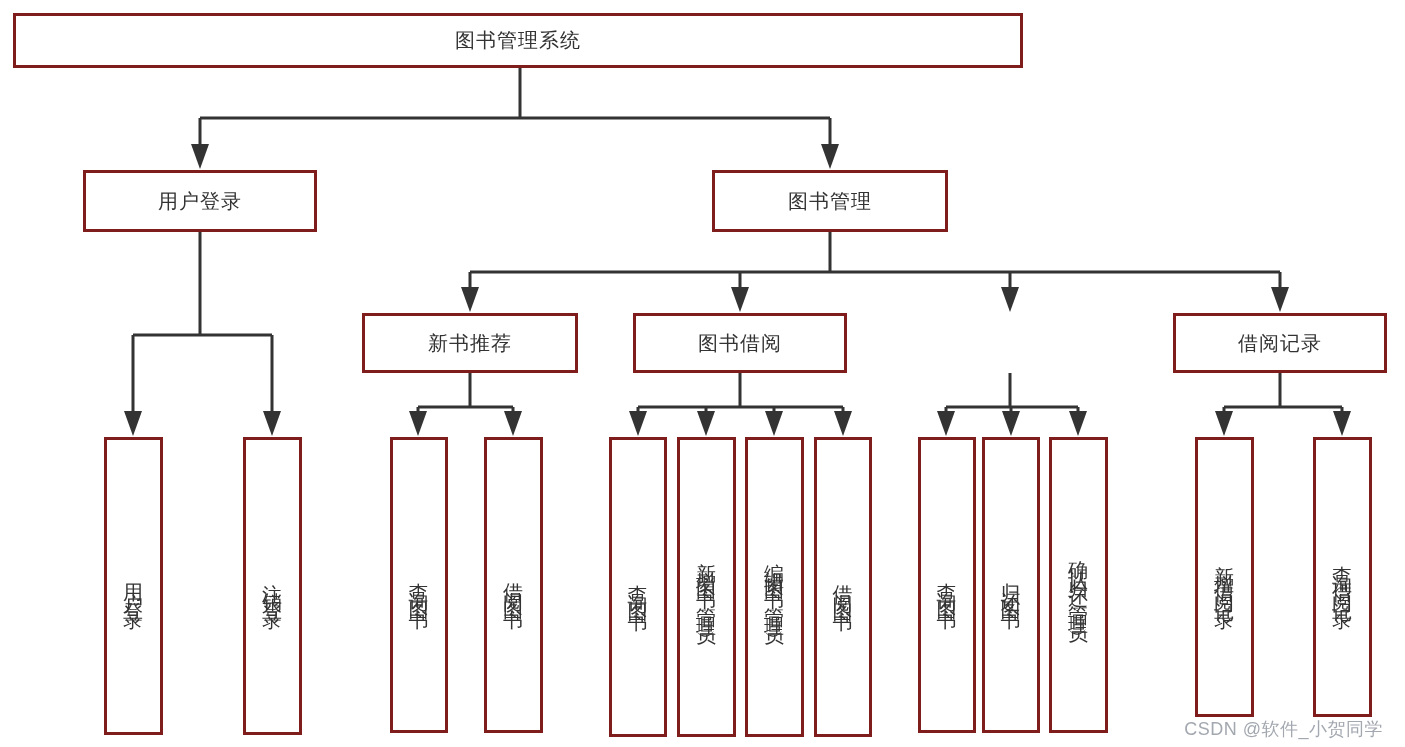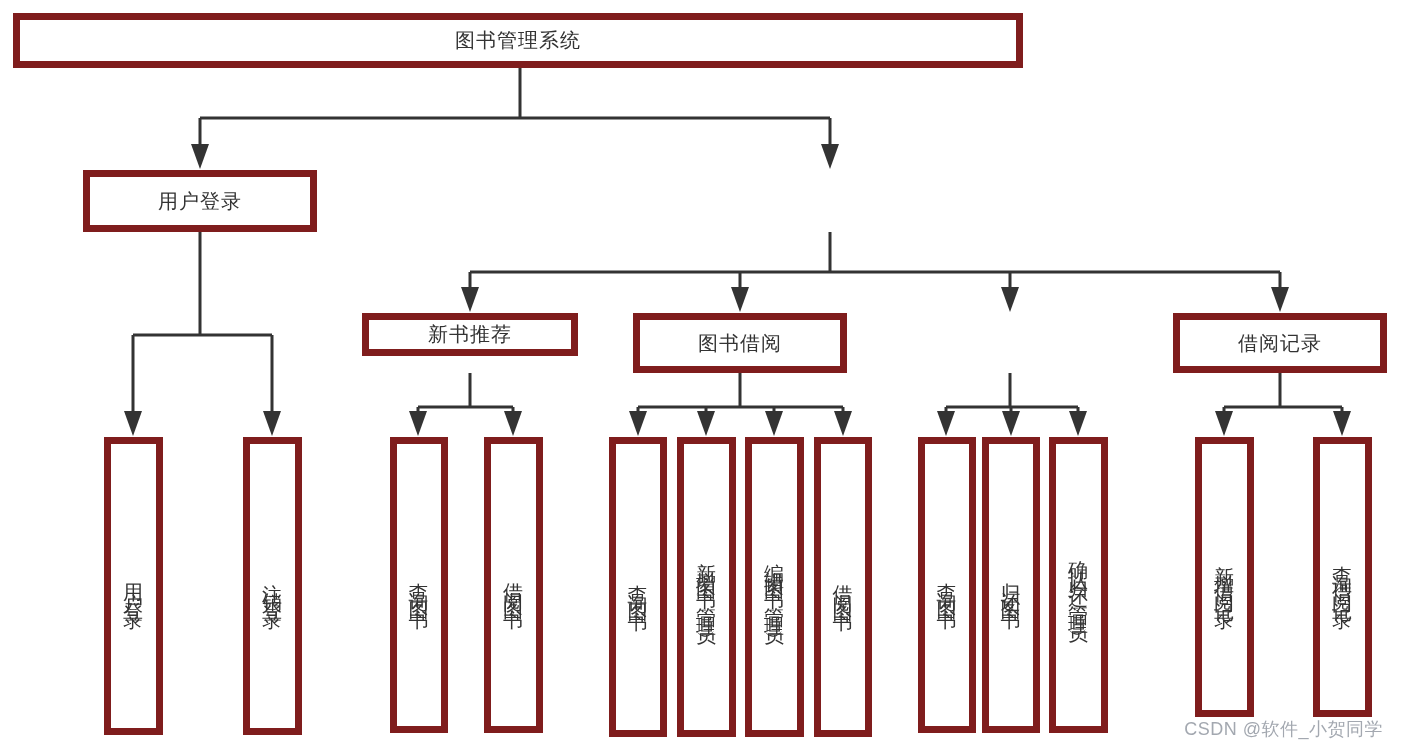--- a/index.html
+++ b/index.html
@@ -8,21 +8,21 @@
     width: 1405px;
     height: 747px;
     background: #ffffff;
     font-family: "Liberation Sans", "DejaVu Sans", sans-serif;
     overflow: hidden;
   }
   svg.wires { position: absolute; left: 0; top: 0; z-index: 1; }
   .box {
     position: absolute;
     box-sizing: border-box;
-    border: 7px solid #7f1d1d;
+    border: 3px solid #7f1d1d;
     background: #ffffff;
     display: flex;
     align-items: center;
     justify-content: center;
     color: #333333;
     z-index: 2;
   }
   .hlbl {
     font-size: 20px;
     letter-spacing: 1px;
@@ -87,22 +87,25 @@
     </g>
   </svg>
 
   <div class="box" style="left:13px; top:13px; width:1010px; height:55px;">
     <span class="hlbl">图书管理系统</span>
   </div>
 
   <div class="box" style="left:83px; top:170px; width:234px; height:62px;">
     <span class="hlbl">用户登录</span>
   </div>
+  <div class="box" style="left:712px; top:170px; width:236px; height:62px;">
+    <span class="hlbl">图书管理</span>
+  </div>
 
-  <div class="box" style="left:362px; top:313px; width:216px; height:43px;">
+  <div class="box" style="left:362px; top:313px; width:216px; height:60px;">
     <span class="hlbl">新书推荐</span>
   </div>
   <div class="box" style="left:633px; top:313px; width:214px; height:60px;text-align:center;">
     <span class="hlbl">图书借阅</span>
   </div>
   <div class="box" style="left:1173px; top:313px; width:214px; height:60px;">
     <span class="hlbl">借阅记录</span>
   </div>
 
   <div class="box" style="left:104px; top:437px; width:59px; height:298px;">

